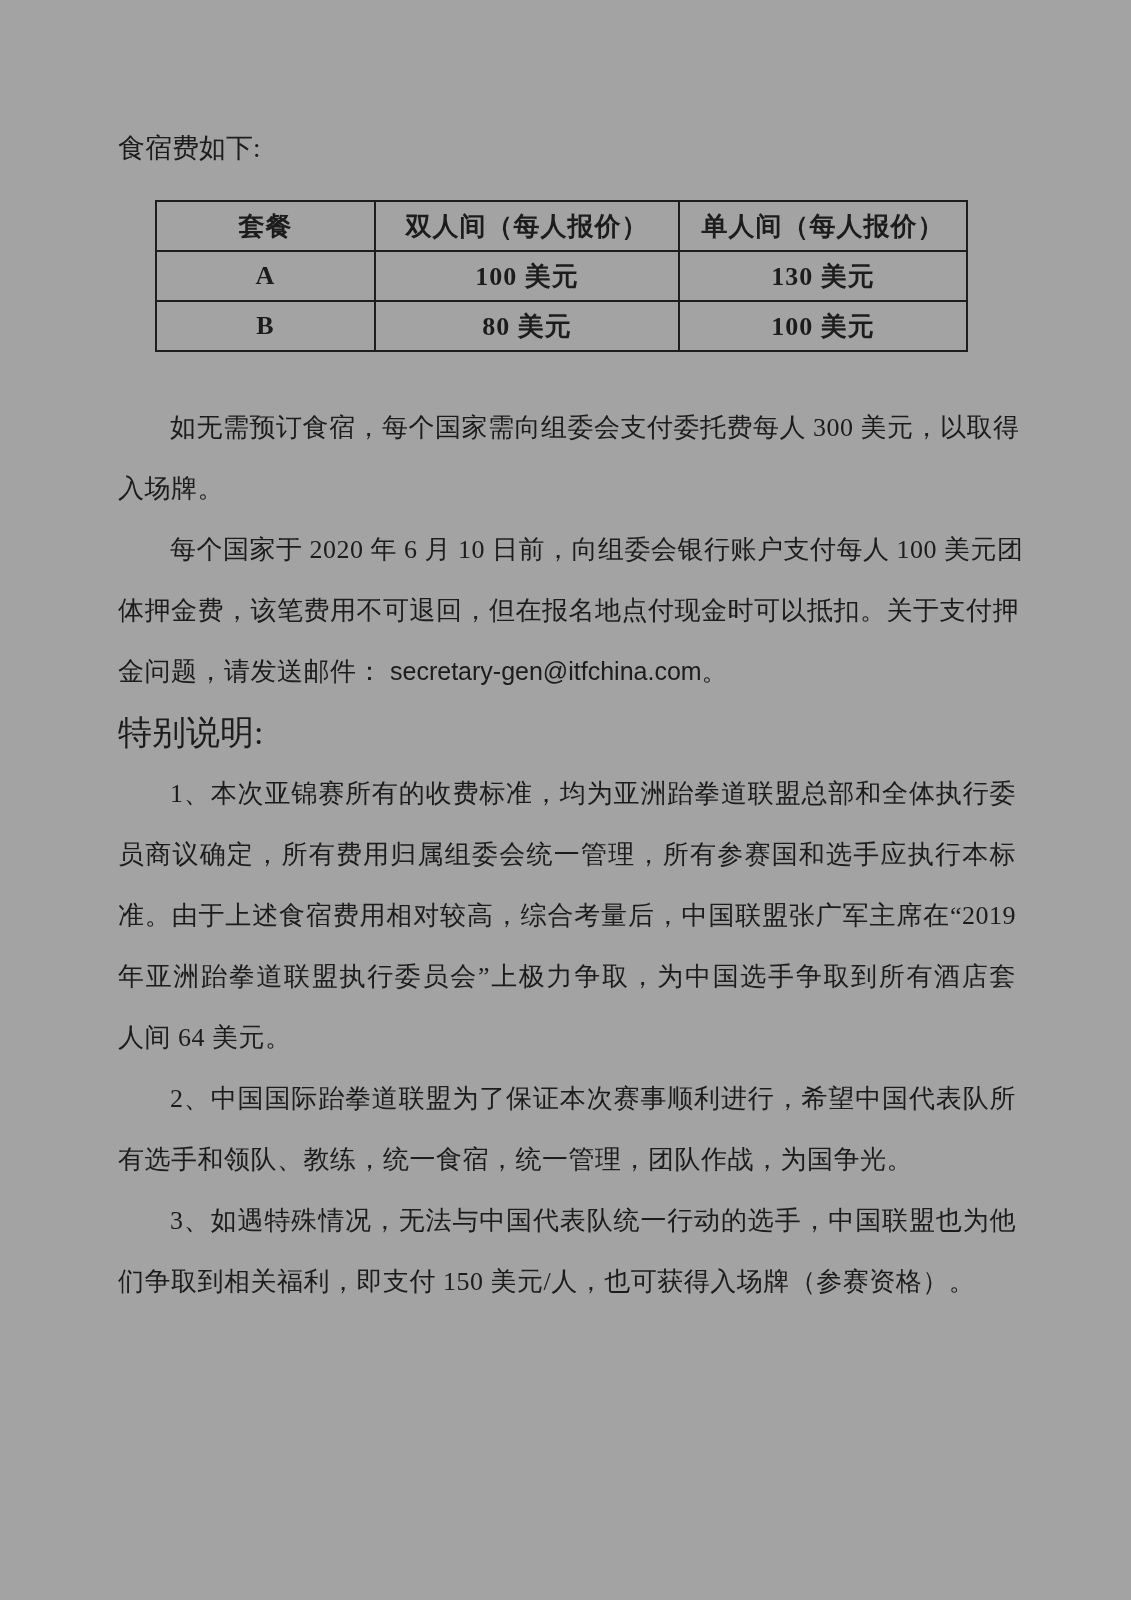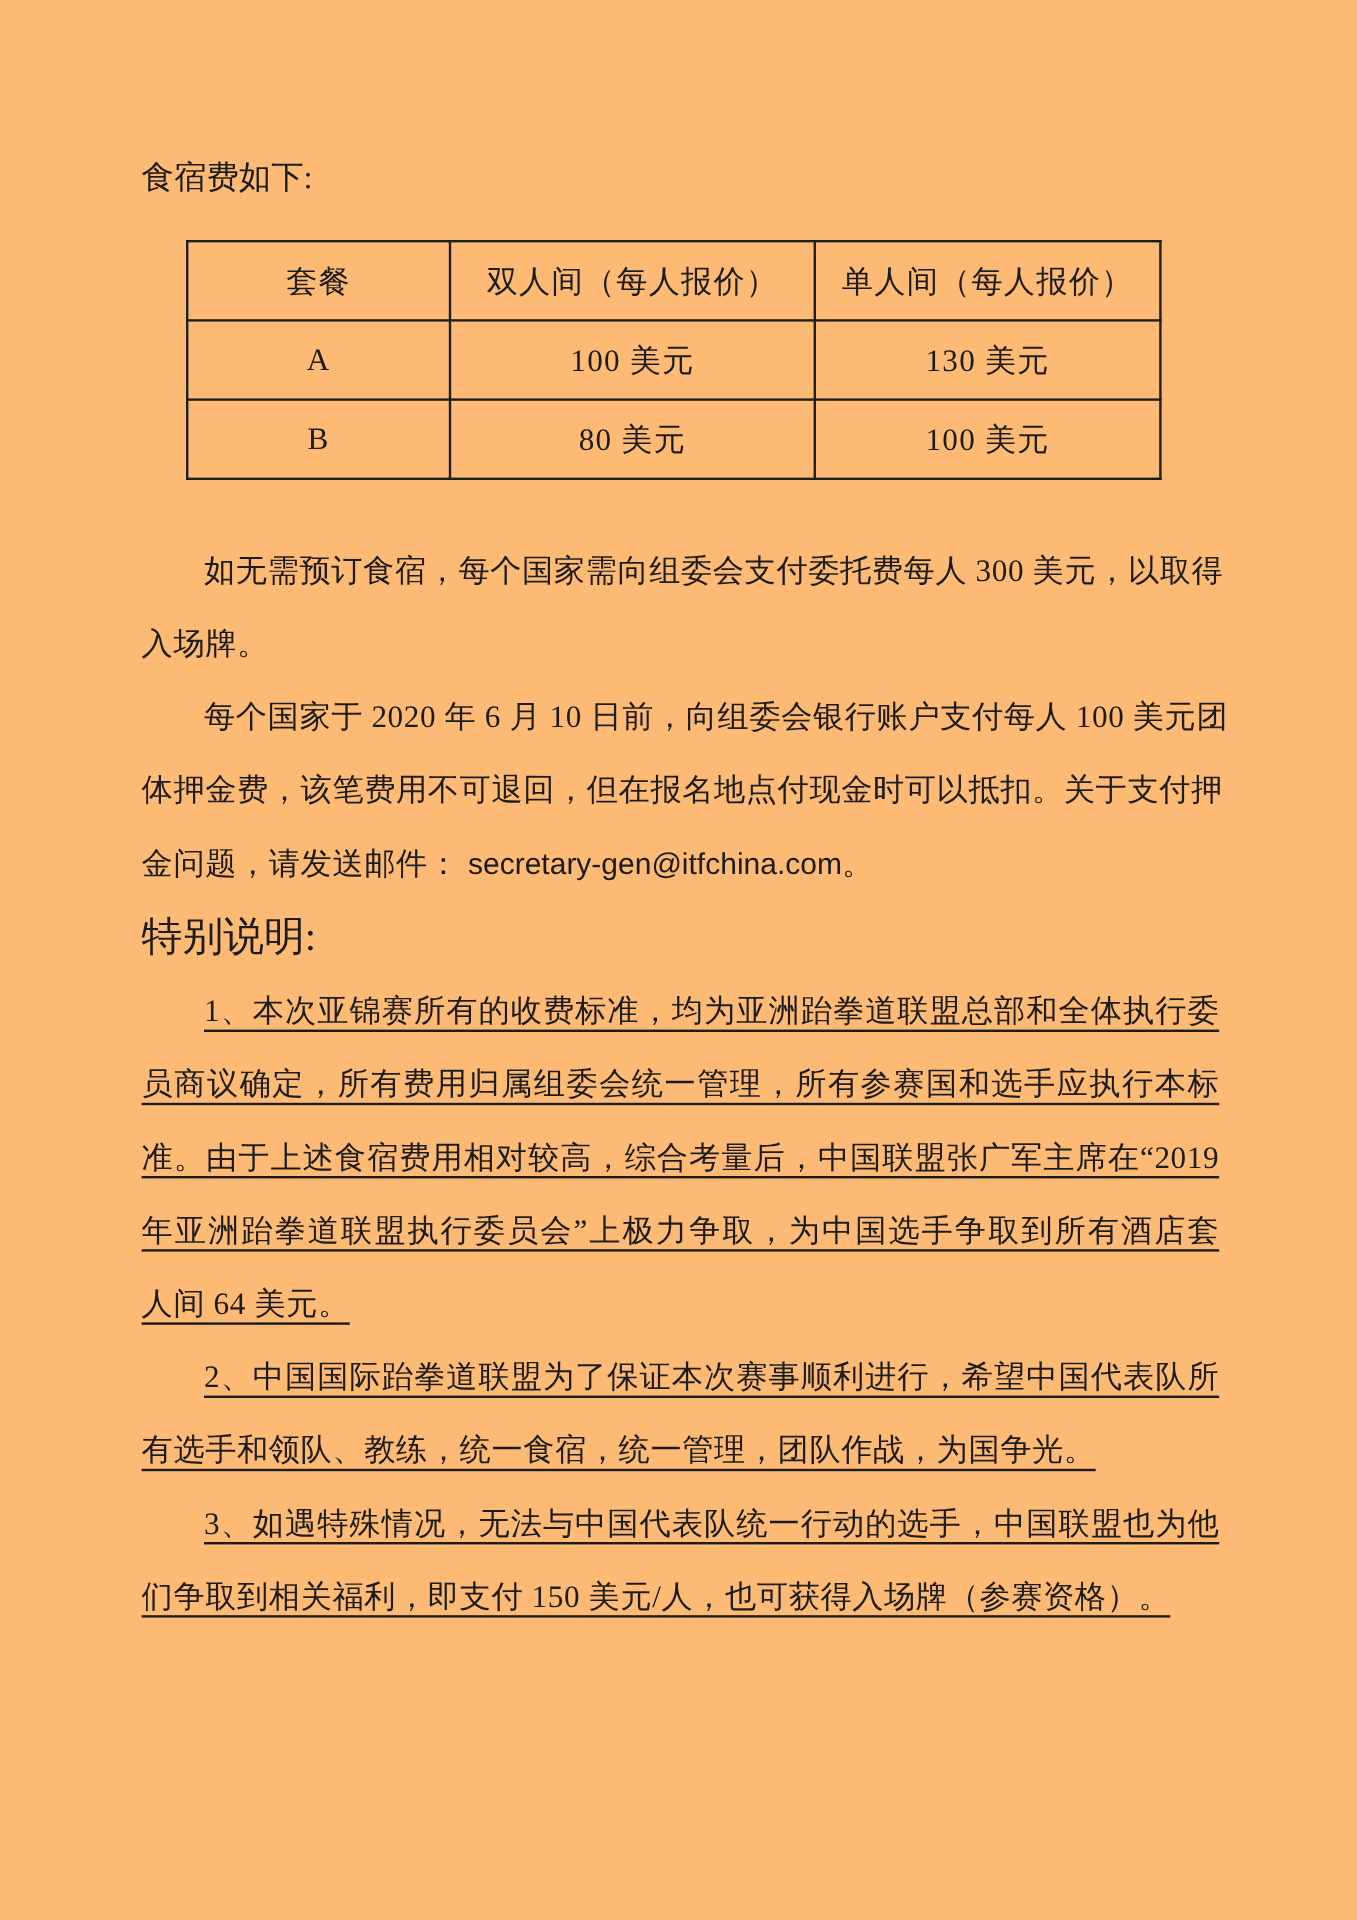--- a/index.html
+++ b/index.html
@@ -9,59 +9,58 @@
     height: 1600px;
     font-family: "Liberation Serif", "DejaVu Serif", serif;
     color: #1c1c1c;
     overflow: hidden;
   }
   .page {
     position: relative;
     width: 1131px;
     height: 1600px;
     padding: 120px 115px 0 118px;
-    background: #fdba74;
+    background: #a3a3a3;
   }
   .heading-line {
     font-size: 27px;
     line-height: 56px;
     white-space: nowrap;
   }
   table.fees {
     border-collapse: collapse;
     margin: 24px 0 0 37px;
     width: 813px;
     table-layout: fixed;
   }
   table.fees th, table.fees td {
     border: 2px solid #1e1e1e;
-    height: 66px;
+    height: 50px;
     text-align: center;
     vertical-align: middle;
     font-size: 26px;
-    font-weight: normal;
+    font-weight: bold;
     letter-spacing: 1px;
   }
   col.c1 { width: 27%; }
   col.c2 { width: 37.5%; }
   col.c3 { width: 35.5%; }
   .text-block { margin-top: 45px; }
   .line {
     font-size: 26px;
     line-height: 61px;
     white-space: nowrap;
     letter-spacing: 0.5px;
   }
   .just {
     text-align: justify;
     text-align-last: justify;
   }
   .ind { text-indent: 2em; }
   .u {
-    text-decoration: underline;
     text-decoration-thickness: 2px;
     text-underline-offset: 7px;
     text-decoration-color: #1c1c1c;
   }
   .sec-heading {
     font-size: 34px;
     line-height: 61px;
     white-space: nowrap;
   }
   .email {

